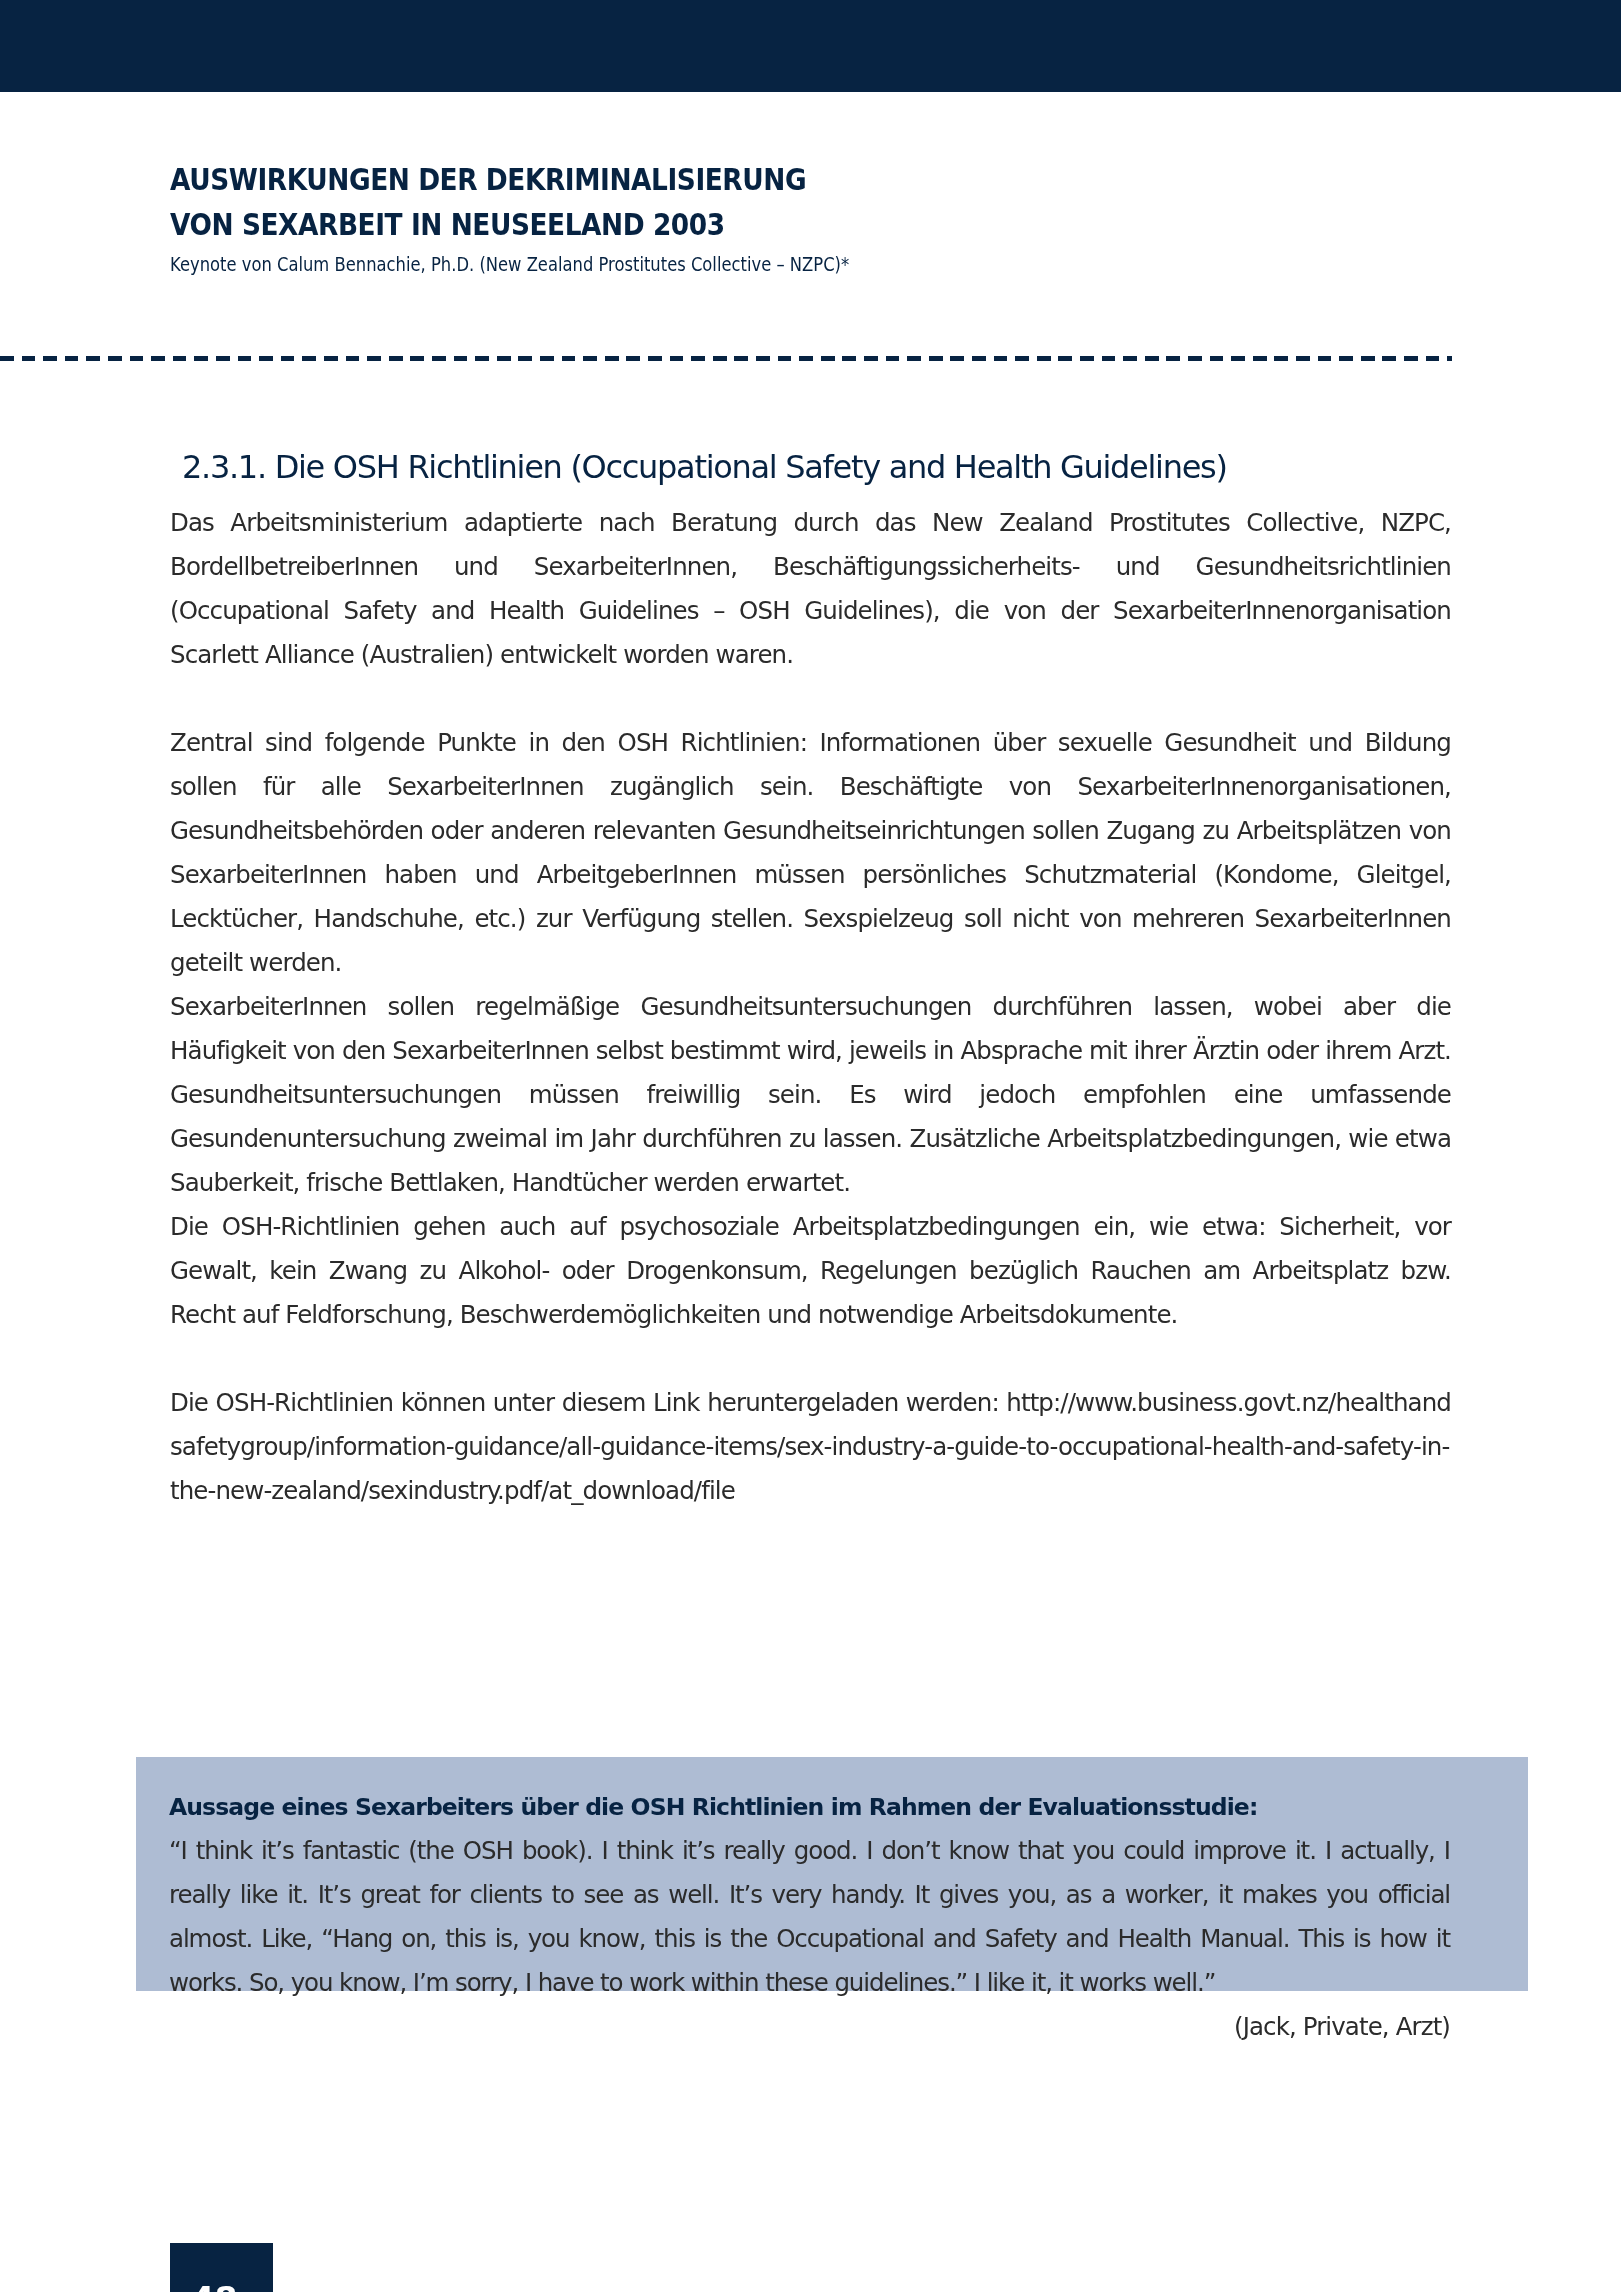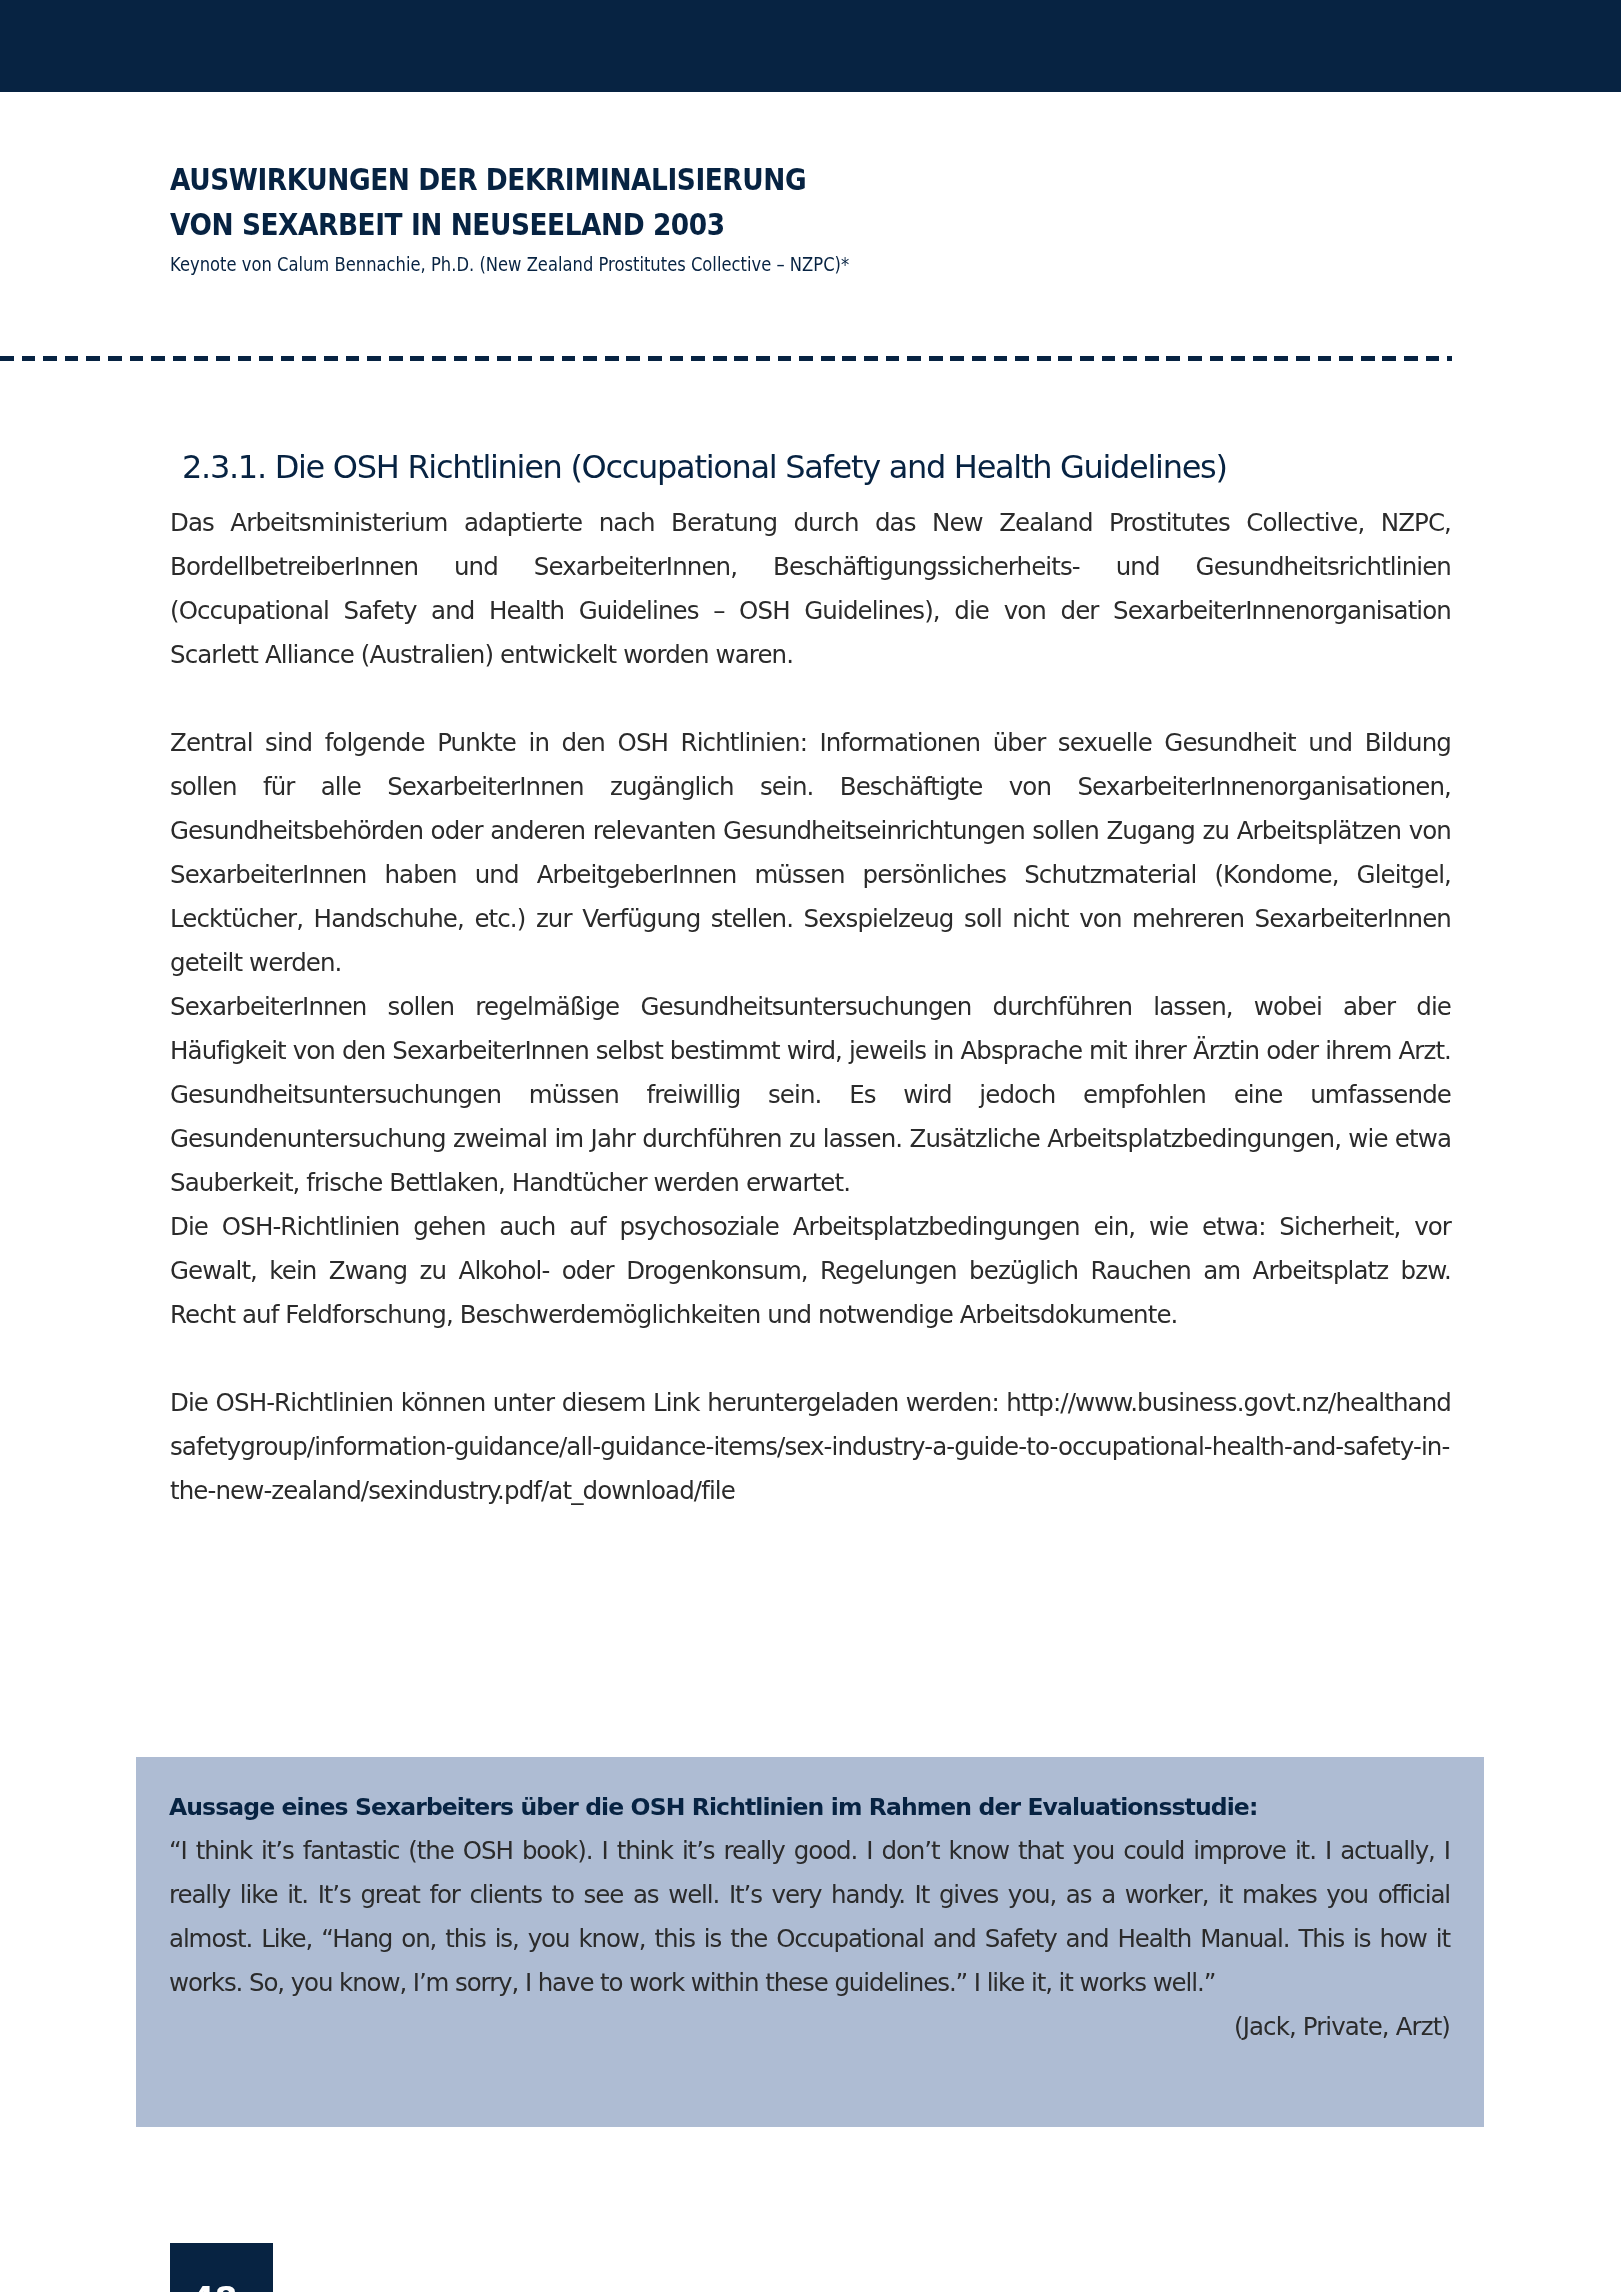--- a/index.html
+++ b/index.html
@@ -88,22 +88,23 @@
       font-size: 32px;
       line-height: 43px;
       color: #072342;
       letter-spacing: -1.3px;
     }
     .quote-box {
       position: absolute;
       left: 136px;
       top: 1757px;
       width: 1348px;
-      height: 370px;
+      height: 234px;
       background: #aebcd3;
+      padding-left: 44px;
     }
     .quote-inner {
       position: absolute;
       left: 33px;
       top: 29px;
       width: 1281px;
     }
     .quote-heading {
       margin: 0;
       font-weight: bold;

